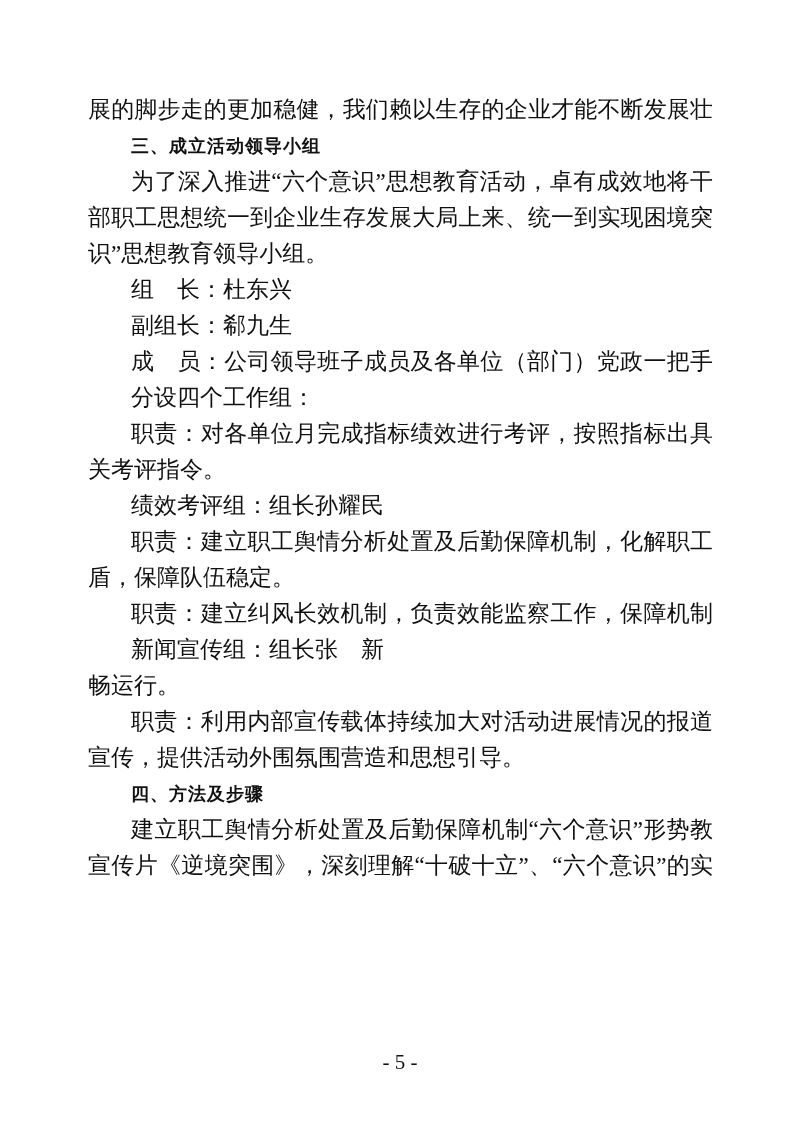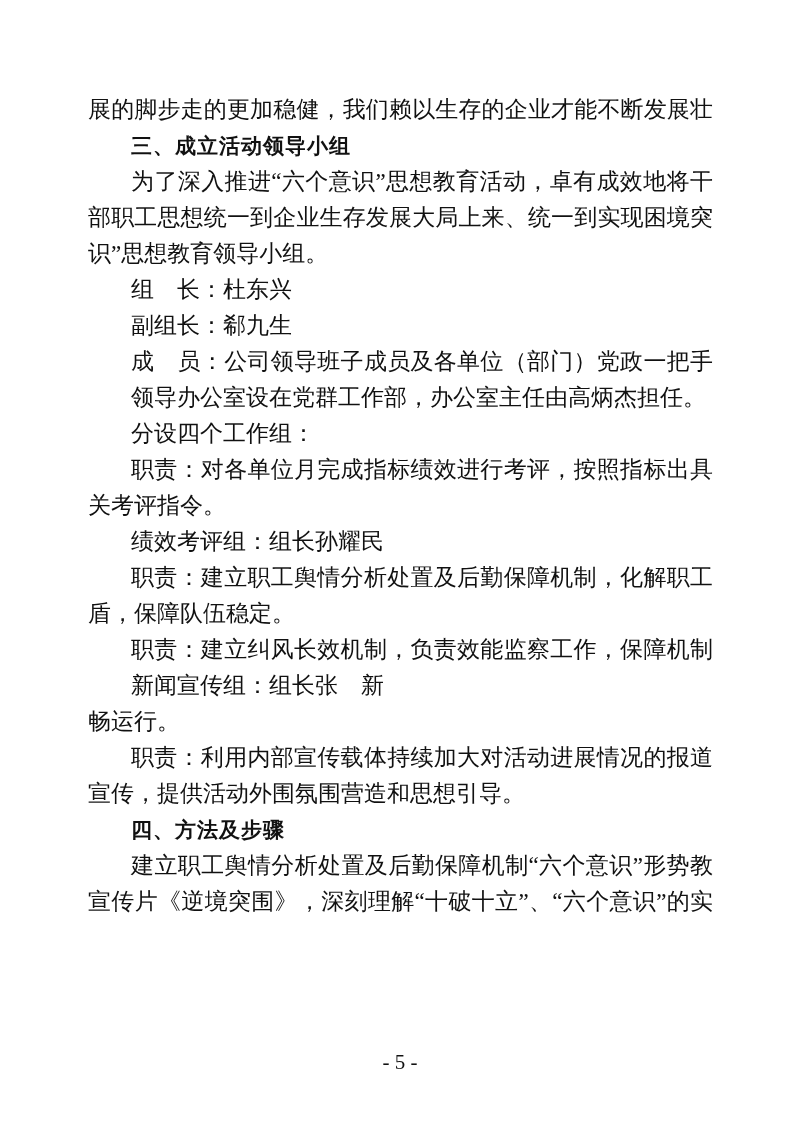--- a/index.html
+++ b/index.html
@@ -32,21 +32,21 @@
   .line.ind {
     text-indent: 43px;
   }
   .line.j {
     text-align: justify;
     text-align-last: justify;
   }
   .line.heading {
     font-family: "Liberation Sans", "DejaVu Sans", sans-serif;
     font-weight: 700;
-    font-size: 21px;
+    font-size: 18px;
     letter-spacing: 1px;
   }
   .footer {
     position: absolute;
     left: 0;
     right: 0;
     top: 1046px;
     height: 32px;
     line-height: 32px;
     text-align: center;
@@ -61,21 +61,20 @@
 <div class="page">
   <div class="content">
       <div class="line j">展的脚步走的更加稳健，我们赖以生存的企业才能不断发展壮大。</div>
       <div class="line heading ind">三、成立活动领导小组</div>
       <div class="line ind j">为了深入推进“六个意识”思想教育活动，卓有成效地将干</div>
       <div class="line j">部职工思想统一到企业生存发展大局上来、统一到实现困境突围</div>
       <div class="line">识”思想教育领导小组。</div>
       <div class="line ind">组　长：杜东兴</div>
       <div class="line ind">副组长：郗九生</div>
       <div class="line ind j">成　员：公司领导班子成员及各单位（部门）党政一把手</div>
-      <div class="line ind">领导办公室设在党群工作部，办公室主任由高炳杰担任。</div>
       <div class="line ind">分设四个工作组：</div>
       <div class="line ind j">职责：对各单位月完成指标绩效进行考评，按照指标出具相</div>
       <div class="line">关考评指令。</div>
       <div class="line ind">绩效考评组：组长孙耀民</div>
       <div class="line ind j">职责：建立职工舆情分析处置及后勤保障机制，化解职工矛</div>
       <div class="line">盾，保障队伍稳定。</div>
       <div class="line ind j">职责：建立纠风长效机制，负责效能监察工作，保障机制顺</div>
       <div class="line ind">新闻宣传组：组长张　新</div>
       <div class="line">畅运行。</div>
       <div class="line ind j">职责：利用内部宣传载体持续加大对活动进展情况的报道和</div>

